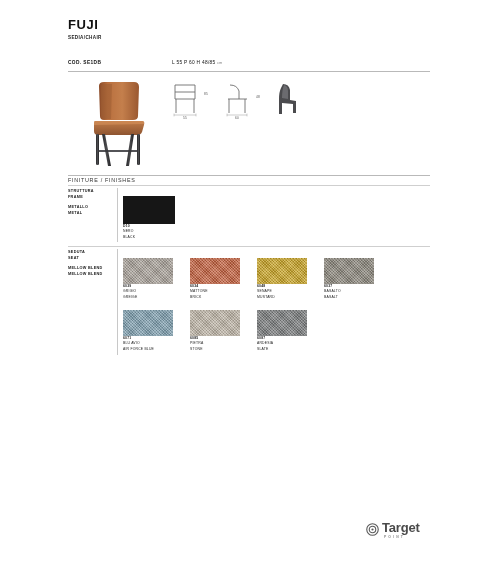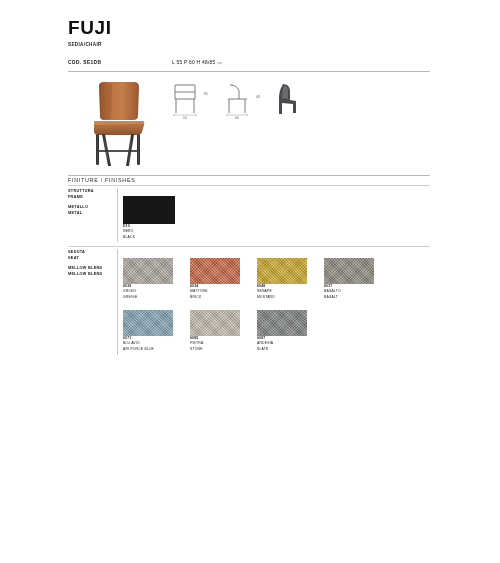--- a/index.html
+++ b/index.html
@@ -23,21 +23,21 @@
     background: #fff;
   }
 
   
   .title-block {
     position: absolute;
     left: 68px;
     top: 18px;
   }
   .product-title {
-    font-size: 19px;
+    font-size: 13px;
     font-weight: bold;
     letter-spacing: 0.6px;
     color: #111;
     line-height: 1.1;
   }
   .product-subtitle {
     font-size: 4.6px;
     font-weight: bold;
     letter-spacing: 0.35px;
     color: #222;
@@ -432,14 +432,23 @@
 
   <div class="swatch" style="left:257px; top:310px;">
     <span class="chip weave" style="background-color:#7a7d7e;"></span>
     <span class="caption">
       <span class="code">6087</span>
       <span class="it">ARDESIA</span>
       <span class="en">SLATE</span>
     </span>
   </div>
 
+  <div class="logo">
+    <svg class="logo-mark" viewBox="0 0 26 26">
+      <circle cx="13" cy="13" r="11.5" fill="none" stroke="#5a5a5a" stroke-width="2.2"></circle>
+      <circle cx="13" cy="13" r="6.5" fill="none" stroke="#5a5a5a" stroke-width="2.2"></circle>
+      <circle cx="13" cy="13" r="2.2" fill="#5a5a5a"></circle>
+    </svg>
+    <div class="logo-text">Target</div>
+    <div class="logo-sub">POINT</div>
+  </div>
 
 </div>
 
 </body></html>

